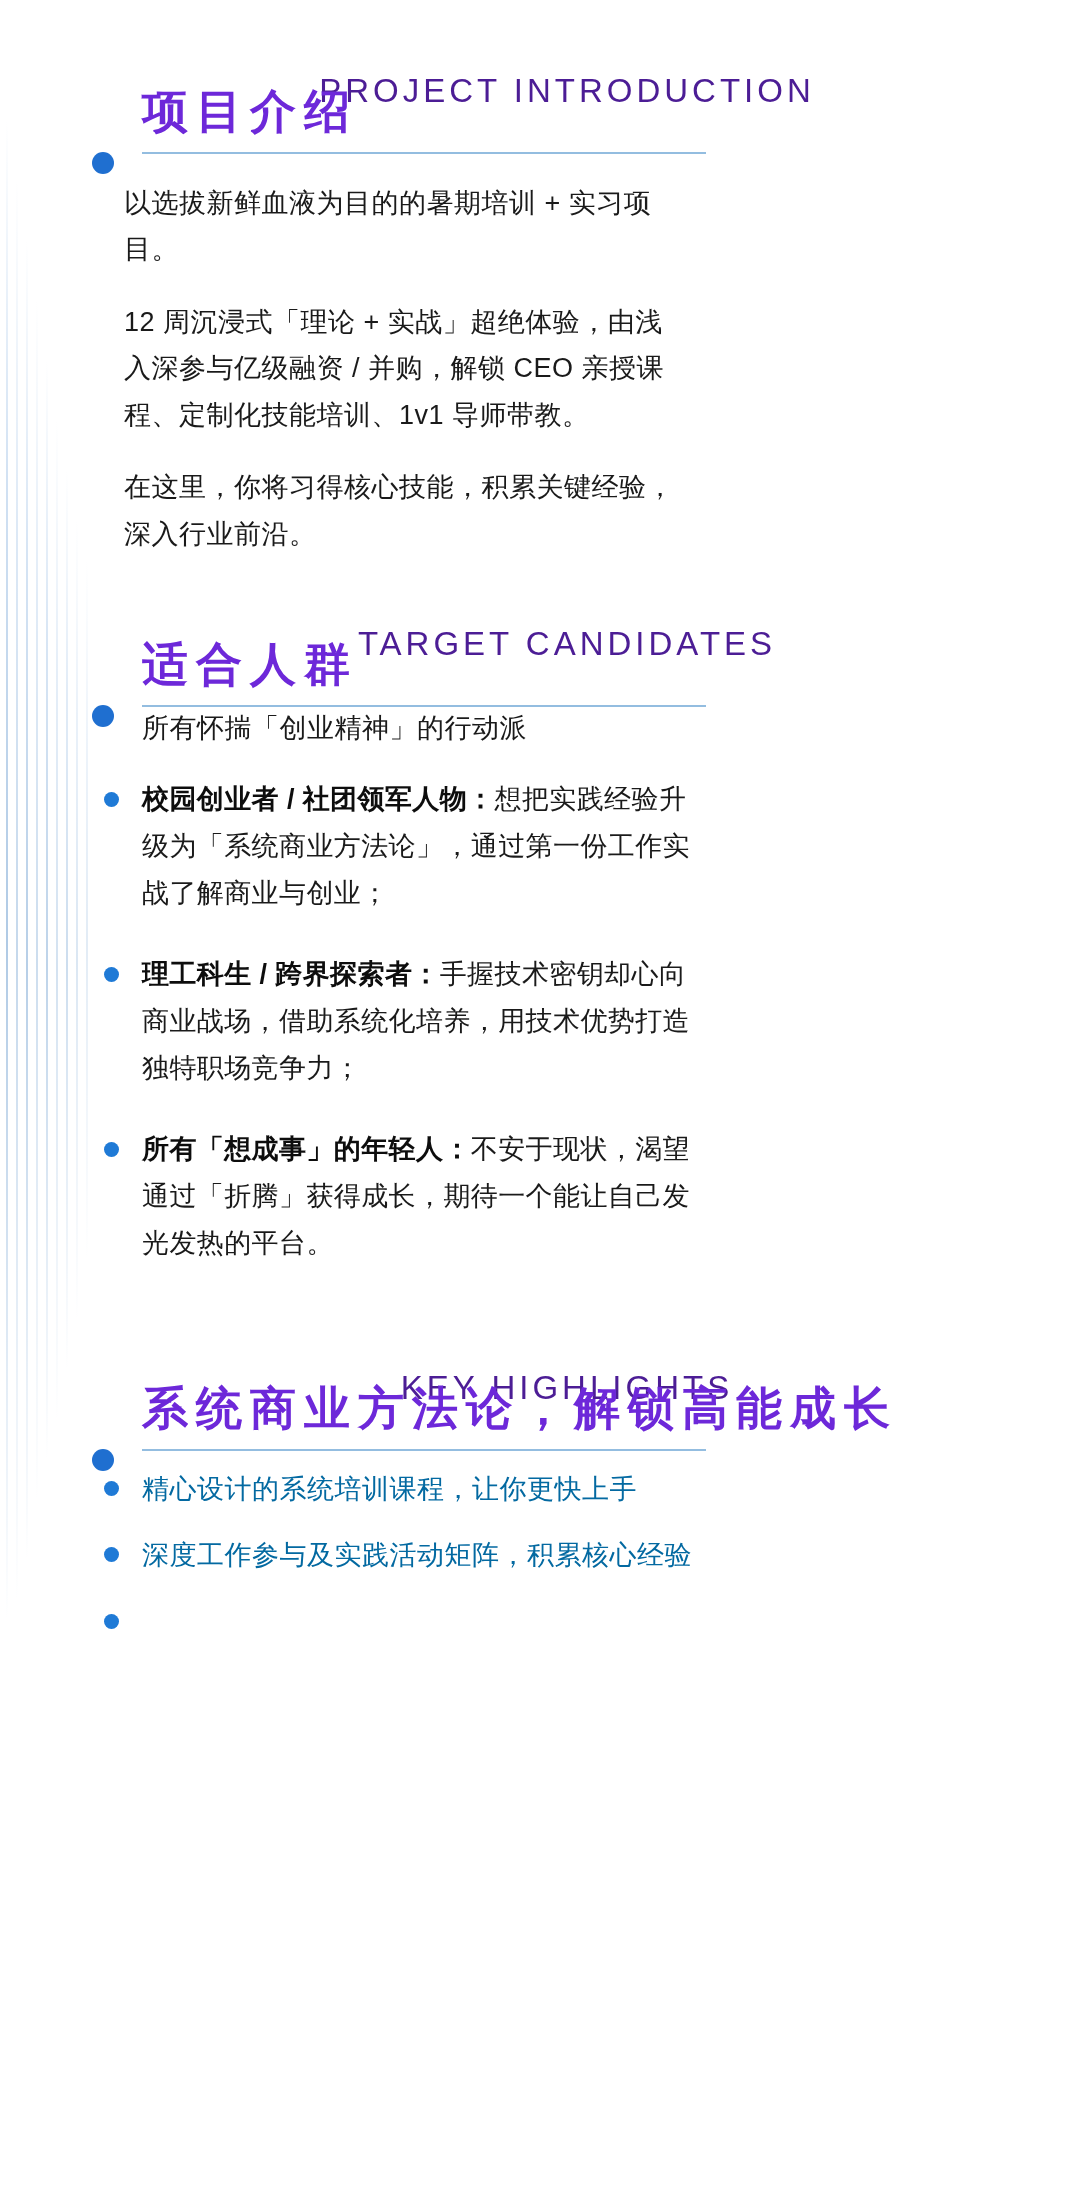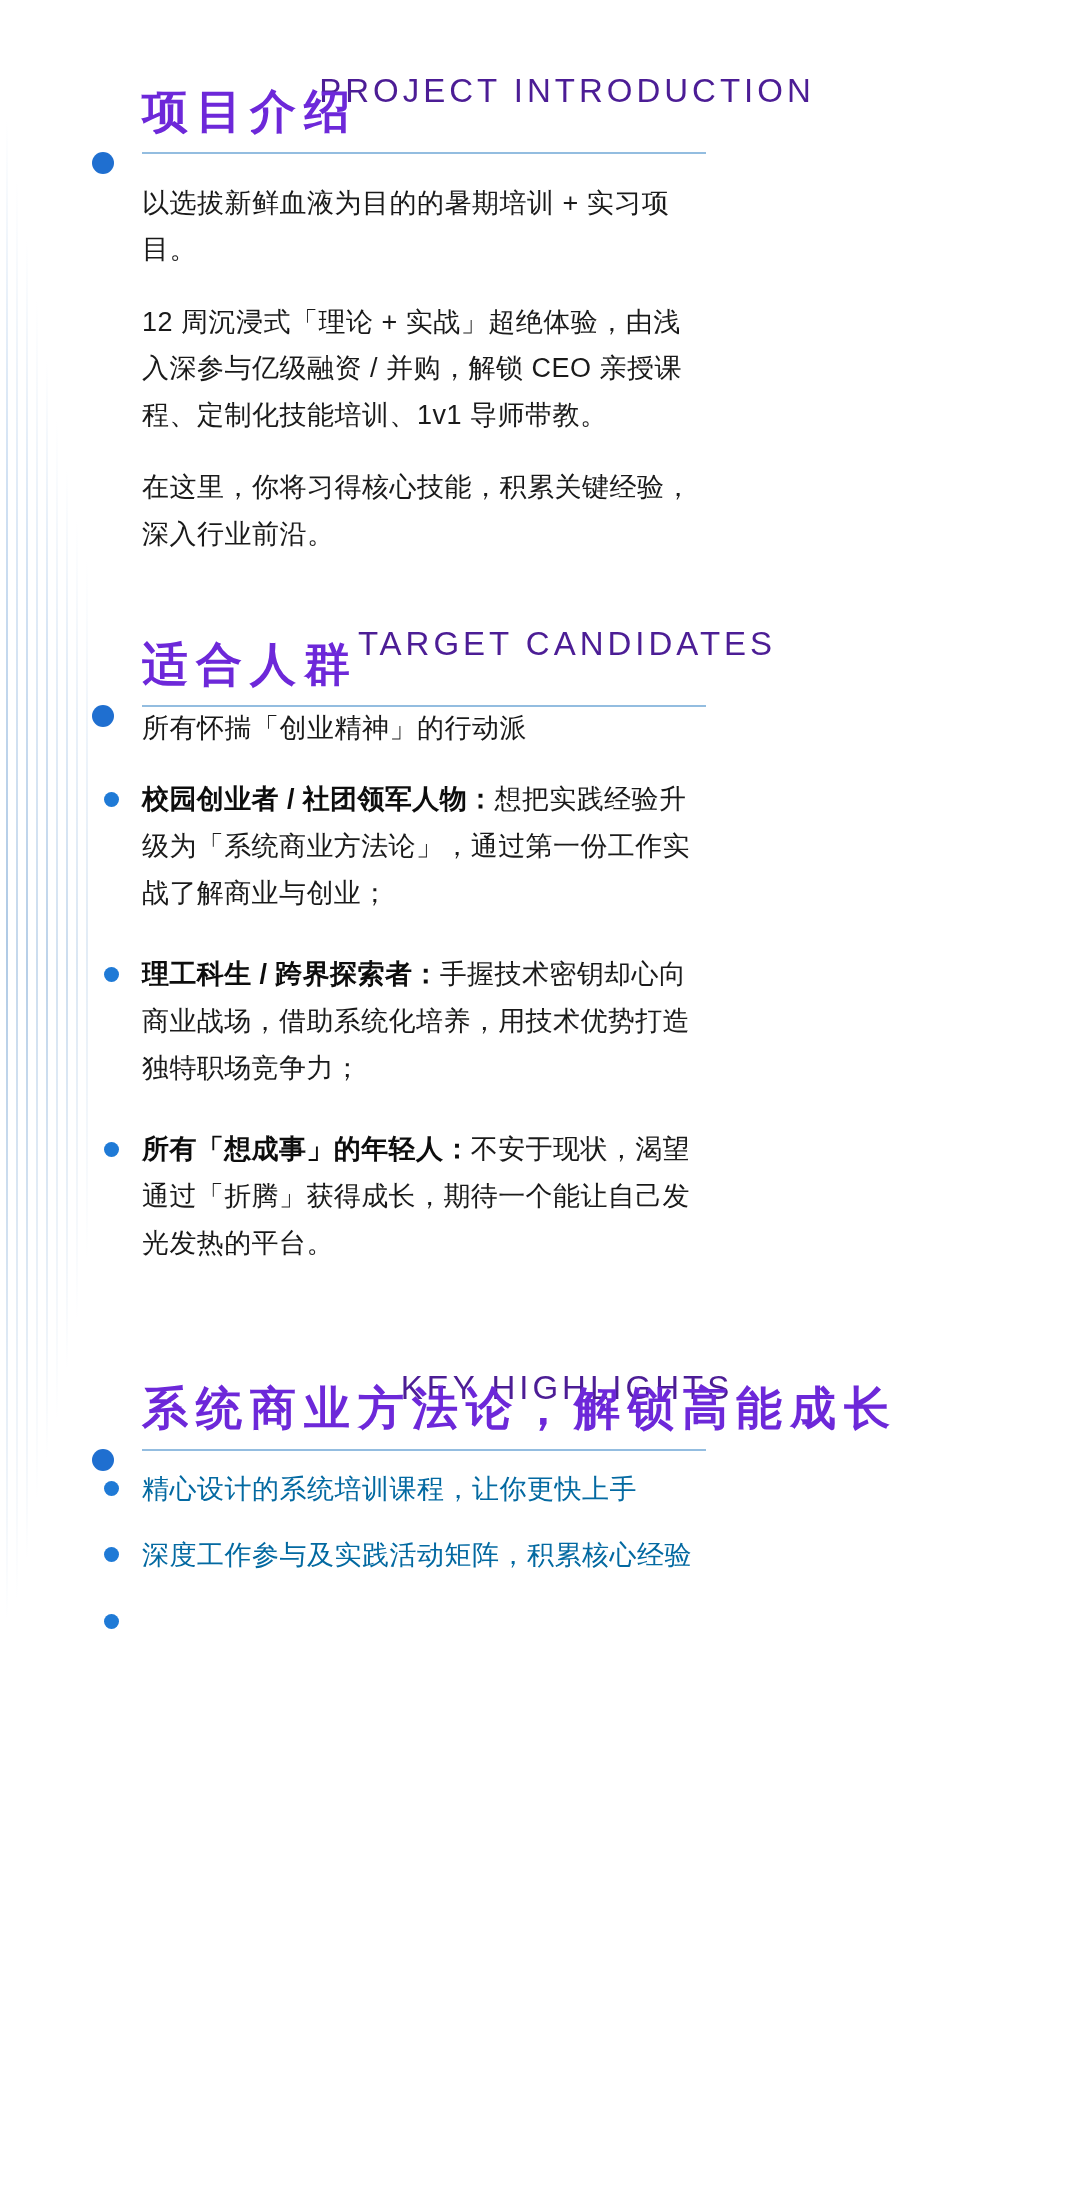--- a/index.html
+++ b/index.html
@@ -81,21 +81,21 @@
   .sec-dot {
     position: absolute;
     width: 22px; height: 22px;
     border-radius: 50%;
     background: #1f6fd0;
     left: 0;
   }
 
   
   .para {
-    margin-left: 50px;
+    margin-left: 32px;
     width: 560px;
     font-size: 27px;
     line-height: 1.72;
     color: #1a1a1a;
     margin-top: 26px;
     letter-spacing: .5px;
   }
   .lead {
     margin-left: 50px;
     width: 610px;

